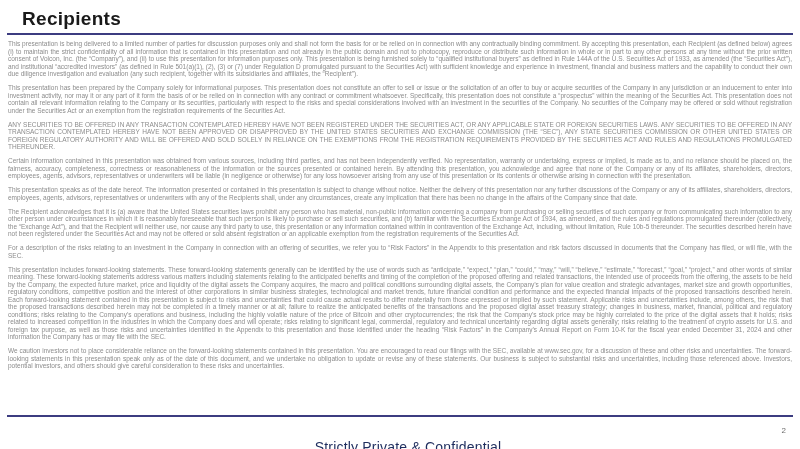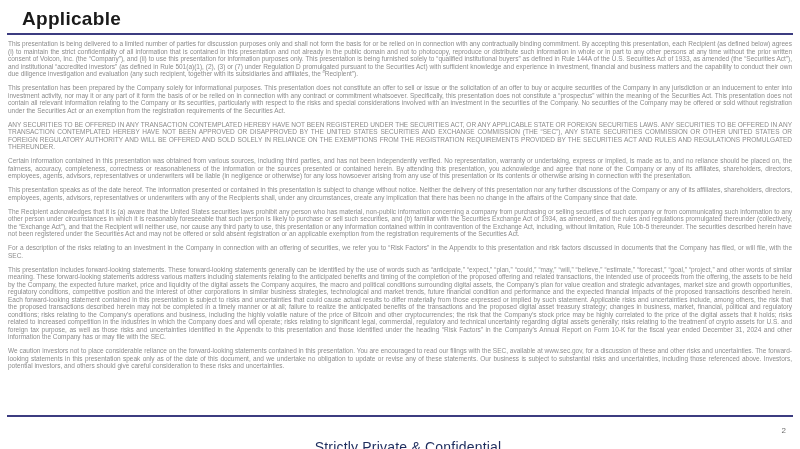--- a/index.html
+++ b/index.html
@@ -65,21 +65,21 @@
     font-size: 14px;
     font-weight: normal;
     color: #1e2d5e;
     letter-spacing: 0.2px;
   }
 </style>
 </head>
 <body>
 
 <div class="slide">
-  <div class="title">Applicable</div>
+  <div class="title">Recipients</div>
   <div class="title-rule"></div>
   <div class="paras">
       <p class="para">This presentation is being delivered to a limited number of parties for discussion purposes only and shall not form the basis for or be relied on in connection with any contractually binding commitment. By accepting this presentation, each Recipient (as defined below) agrees (i) to maintain the strict confidentiality of all information that is contained in this presentation and not already in the public domain and not to photocopy, reproduce or distribute such information in whole or in part to any other persons at any time without the prior written consent of Volcon, Inc. (the “Company”), and (ii) to use this presentation for information purposes only. This presentation is being furnished solely to “qualified institutional buyers” as defined in Rule 144A of the U.S. Securities Act of 1933, as amended (the “Securities Act”), and institutional “accredited investors” (as defined in Rule 501(a)(1), (2), (3) or (7) under Regulation D promulgated pursuant to the Securities Act) with sufficient knowledge and experience in investment, financial and business matters and the capability to conduct their own due diligence investigation and evaluation (any such recipient, together with its subsidiaries and affiliates, the “Recipient”).</p>
       <p class="para">This presentation has been prepared by the Company solely for informational purposes. This presentation does not constitute an offer to sell or issue or the solicitation of an offer to buy or acquire securities of the Company in any jurisdiction or an inducement to enter into investment activity, nor may it or any part of it form the basis of or be relied on in connection with any contract or commitment whatsoever. Specifically, this presentation does not constitute a “prospectus” within the meaning of the Securities Act. This presentation does not contain all relevant information relating to the Company or its securities, particularly with respect to the risks and special considerations involved with an investment in the securities of the Company. No securities of the Company may be offered or sold without registration under the Securities Act or an exemption from the registration requirements of the Securities Act.</p>
       <p class="para">ANY SECURITIES TO BE OFFERED IN ANY TRANSACTION CONTEMPLATED HEREBY HAVE NOT BEEN REGISTERED UNDER THE SECURITIES ACT, OR ANY APPLICABLE STATE OR FOREIGN SECURITIES LAWS. ANY SECURITIES TO BE OFFERED IN ANY TRANSACTION CONTEMPLATED HEREBY HAVE NOT BEEN APPROVED OR DISAPPROVED BY THE UNITED STATES SECURITIES AND EXCHANGE COMMISSION (THE “SEC”), ANY STATE SECURITIES COMMISSION OR OTHER UNITED STATES OR FOREIGN REGULATORY AUTHORITY AND WILL BE OFFERED AND SOLD SOLELY IN RELIANCE ON THE EXEMPTIONS FROM THE REGISTRATION REQUIREMENTS PROVIDED BY THE SECURITIES ACT AND RULES AND REGULATIONS PROMULGATED THEREUNDER.</p>
       <p class="para">Certain information contained in this presentation was obtained from various sources, including third parties, and has not been independently verified. No representation, warranty or undertaking, express or implied, is made as to, and no reliance should be placed on, the fairness, accuracy, completeness, correctness or reasonableness of the information or the sources presented or contained herein. By attending this presentation, you acknowledge and agree that none of the Company or any of its affiliates, shareholders, directors, employees, agents, advisors, representatives or underwriters will be liable (in negligence or otherwise) for any loss howsoever arising from any use of this presentation or its contents or otherwise arising in connection with the presentation.</p>
       <p class="para">This presentation speaks as of the date hereof. The information presented or contained in this presentation is subject to change without notice. Neither the delivery of this presentation nor any further discussions of the Company or any of its affiliates, shareholders, directors, employees, agents, advisors, representatives or underwriters with any of the Recipients shall, under any circumstances, create any implication that there has been no change in the affairs of the Company since that date.</p>
       <p class="para">The Recipient acknowledges that it is (a) aware that the United States securities laws prohibit any person who has material, non-public information concerning a company from purchasing or selling securities of such company or from communicating such information to any other person under circumstances in which it is reasonably foreseeable that such person is likely to purchase or sell such securities, and (b) familiar with the Securities Exchange Act of 1934, as amended, and the rules and regulations promulgated thereunder (collectively, the “Exchange Act”), and that the Recipient will neither use, nor cause any third party to use, this presentation or any information contained within in contravention of the Exchange Act, including, without limitation, Rule 10b-5 thereunder. The securities described herein have not been registered under the Securities Act and may not be offered or sold absent registration or an applicable exemption from the registration requirements of the Securities Act.</p>
       <p class="para">For a description of the risks relating to an investment in the Company in connection with an offering of securities, we refer you to “Risk Factors” in the Appendix to this presentation and risk factors discussed in documents that the Company has filed, or will file, with the SEC.</p>
       <p class="para">This presentation includes forward-looking statements. These forward-looking statements generally can be identified by the use of words such as “anticipate,” “expect,” “plan,” “could,” “may,” “will,” “believe,” “estimate,” “forecast,” “goal,” “project,” and other words of similar meaning.  These forward-looking statements address various matters including statements relating to the anticipated benefits and timing of the completion of the proposed offering and related transactions, the intended use of proceeds from the offering, the assets to be held by the Company, the expected future market, price and liquidity of the digital assets the Company acquires, the macro and political conditions surrounding digital assets, the Company’s plan for value creation and strategic advantages, market size and growth opportunities, regulatory conditions, competitive position and the interest of other corporations in similar business strategies, technological and market trends, future financial condition and performance and the expected financial impacts of the proposed transactions described herein. Each forward-looking statement contained in this presentation is subject to risks and uncertainties that could cause actual results to differ materially from those expressed or implied by such statement.  Applicable risks and uncertainties include, among others, the risk that the proposed transactions described herein may not be completed in a timely manner or at all; failure to realize the anticipated benefits of the transactions and the proposed digital asset treasury strategy; changes in business, market, financial, political and regulatory conditions; risks relating to the Company’s operations and business, including the highly volatile nature of the price of Bitcoin and other cryptocurrencies; the risk that the Company’s stock price may be highly correlated to the price of the digital assets that it holds; risks related to increased competition in the industries in which the Company does and will operate; risks relating to significant legal, commercial, regulatory and technical uncertainty regarding digital assets generally; risks relating to the treatment of crypto assets for U.S. and foreign tax purpose, as well as those risks and uncertainties identified in the Appendix to this presentation and those identified under the heading “Risk Factors” in the Company’s Annual Report on Form 10-K for the fiscal year ended December 31, 2024 and other information the Company has or may file with the SEC.</p>

